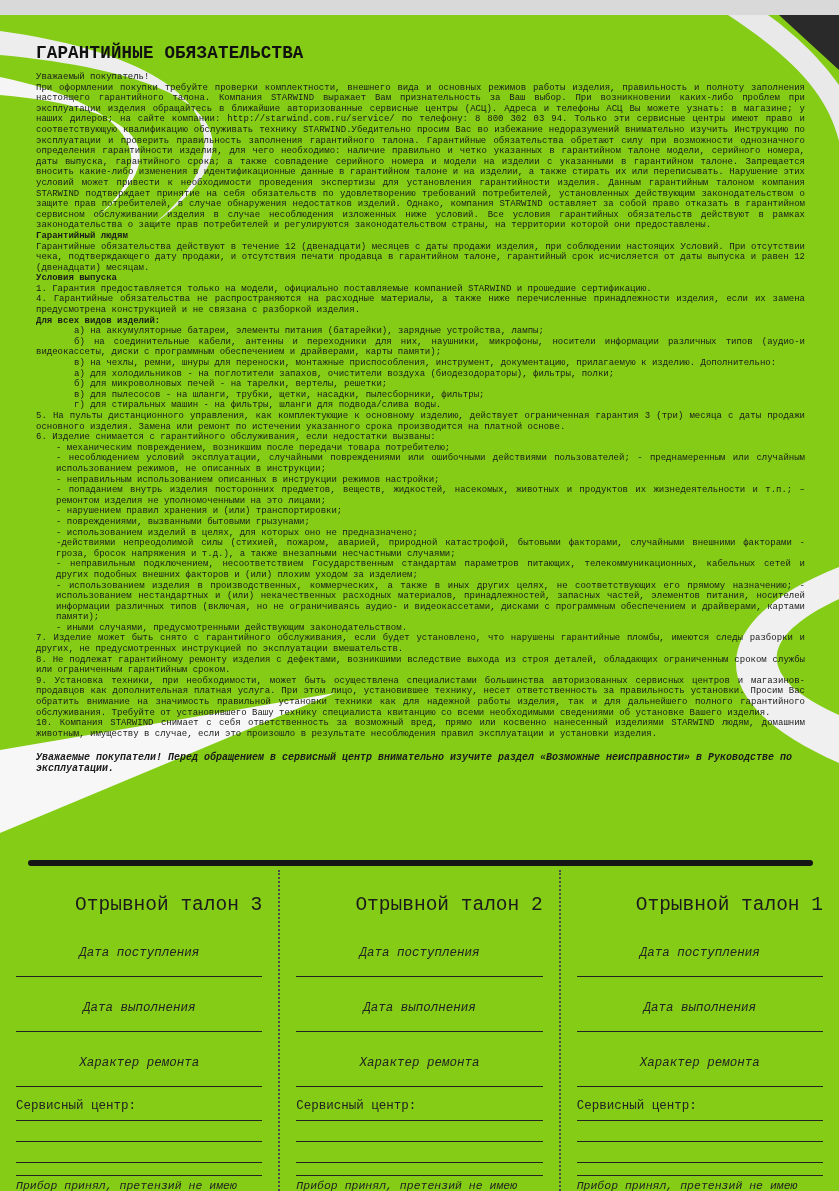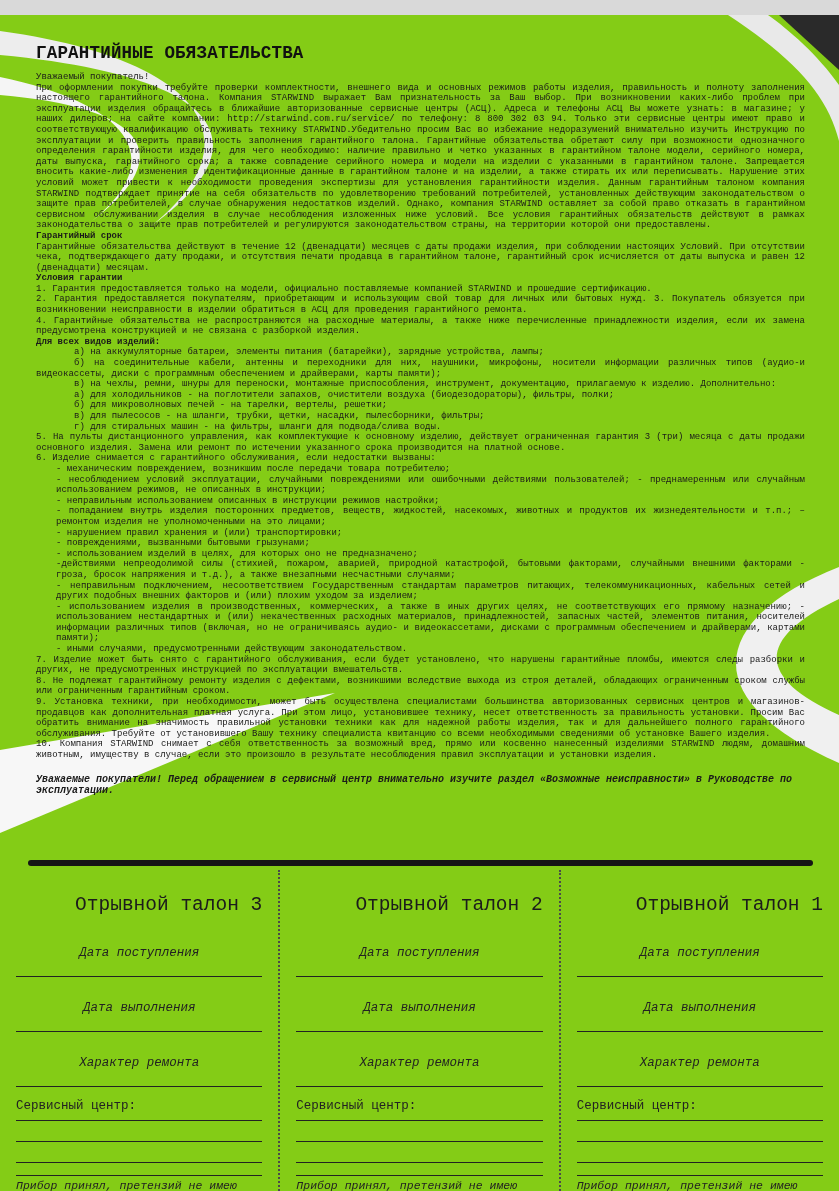--- a/index.html
+++ b/index.html
@@ -55,29 +55,28 @@
 
   <div class="content">
     <h1 class="title">ГАРАНТИЙНЫЕ ОБЯЗАТЕЛЬСТВА</h1>
 
     <div>
 
         <p class="tb p">Уважаемый покупатель!</p>
 
         <p class="tb p">При оформлении покупки требуйте проверки комплектности, внешнего вида и основных режимов работы изделия, правильность и полноту заполнения настоящего гарантийного талона. Компания STARWIND выражает Вам признательность за Ваш выбор. При возникновении каких-либо проблем при эксплуатации изделия обращайтесь в ближайшие авторизованные сервисные центры (АСЦ). Адреса и телефоны АСЦ Вы можете узнать: в магазине; у наших дилеров; на сайте компании: http://starwind.com.ru/service/ по телефону: 8 800 302 03 94. Только эти сервисные центры имеют право и соответствующую квалификацию обслуживать технику STARWIND.Убедительно просим Вас во избежание недоразумений внимательно изучить Инструкцию по эксплуатации и проверить правильность заполнения гарантийного талона. Гарантийные обязательства обретают силу при возможности однозначного определения гарантийности изделия, для чего необходимо: наличие правильно и четко указанных в гарантийном талоне модели, серийного номера, даты выпуска, гарантийного срока; а также совпадение серийного номера и модели на изделии с указанными в гарантийном талоне. Запрещается вносить какие-либо изменения в идентификационные данные в гарантийном талоне и на изделии, а также стирать их или переписывать. Нарушение этих условий может привести к необходимости проведения экспертизы для установления гарантийности изделия. Данным гарантийным талоном компания STARWIND подтверждает принятие на себя обязательств по удовлетворению требований потребителей, установленных действующим законодательством о защите прав потребителей, в случае обнаружения недостатков изделий. Однако, компания STARWIND оставляет за собой право отказать в гарантийном сервисном обслуживании изделия в случае несоблюдения изложенных ниже условий. Все условия гарантийных обязательств действуют в рамках законодательства о защите прав потребителей и регулируются законодательством страны, на территории которой они предоставлены.</p>
 
-        <p class="tb h">Гарантийный срок</p>
+        <p class="tb h">Гарантийный людям</p>
 
         <p class="tb p">Гарантийные обязательства действуют в течение 12 (двенадцати) месяцев с даты продажи изделия, при соблюдении настоящих Условий. При отсутствии чека, подтверждающего дату продажи, и отсутствия печати продавца в гарантийном талоне, гарантийный срок исчисляется от даты выпуска и равен 12 (двенадцати) месяцам.</p>
 
-        <p class="tb h">Условия гарантии</p>
+        <p class="tb h">Условия выпуска</p>
 
         <p class="tb p">1. Гарантия предоставляется только на модели, официально поставляемые компанией STARWIND и прошедшие сертификацию.</p>
 
-        <p class="tb p">2. Гарантия предоставляется покупателям, приобретающим и использующим свой товар для личных или бытовых нужд. 3. Покупатель обязуется при возникновении неисправности в изделии обратиться в АСЦ для проведения гарантийного ремонта.</p>
 
         <p class="tb p">4. Гарантийные обязательства не распространяются на расходные материалы, а также ниже перечисленные принадлежности изделия, если их замена предусмотрена конструкцией и не связана с разборкой изделия.</p>
 
         <p class="tb h">Для всех видов изделий:</p>
 
         <p class="tb li">а) на аккумуляторные батареи, элементы питания (батарейки), зарядные устройства, лампы;</p>
 
         <p class="tb li">б) на соединительные кабели, антенны и переходники для них, наушники, микрофоны, носители информации различных типов (аудио-и видеокассеты, диски с программным обеспечением и драйверами, карты памяти);</p>
 
         <p class="tb li">в) на чехлы, ремни, шнуры для переноски, монтажные приспособления, инструмент, документацию, прилагаемую к изделию. Дополнительно:</p>

